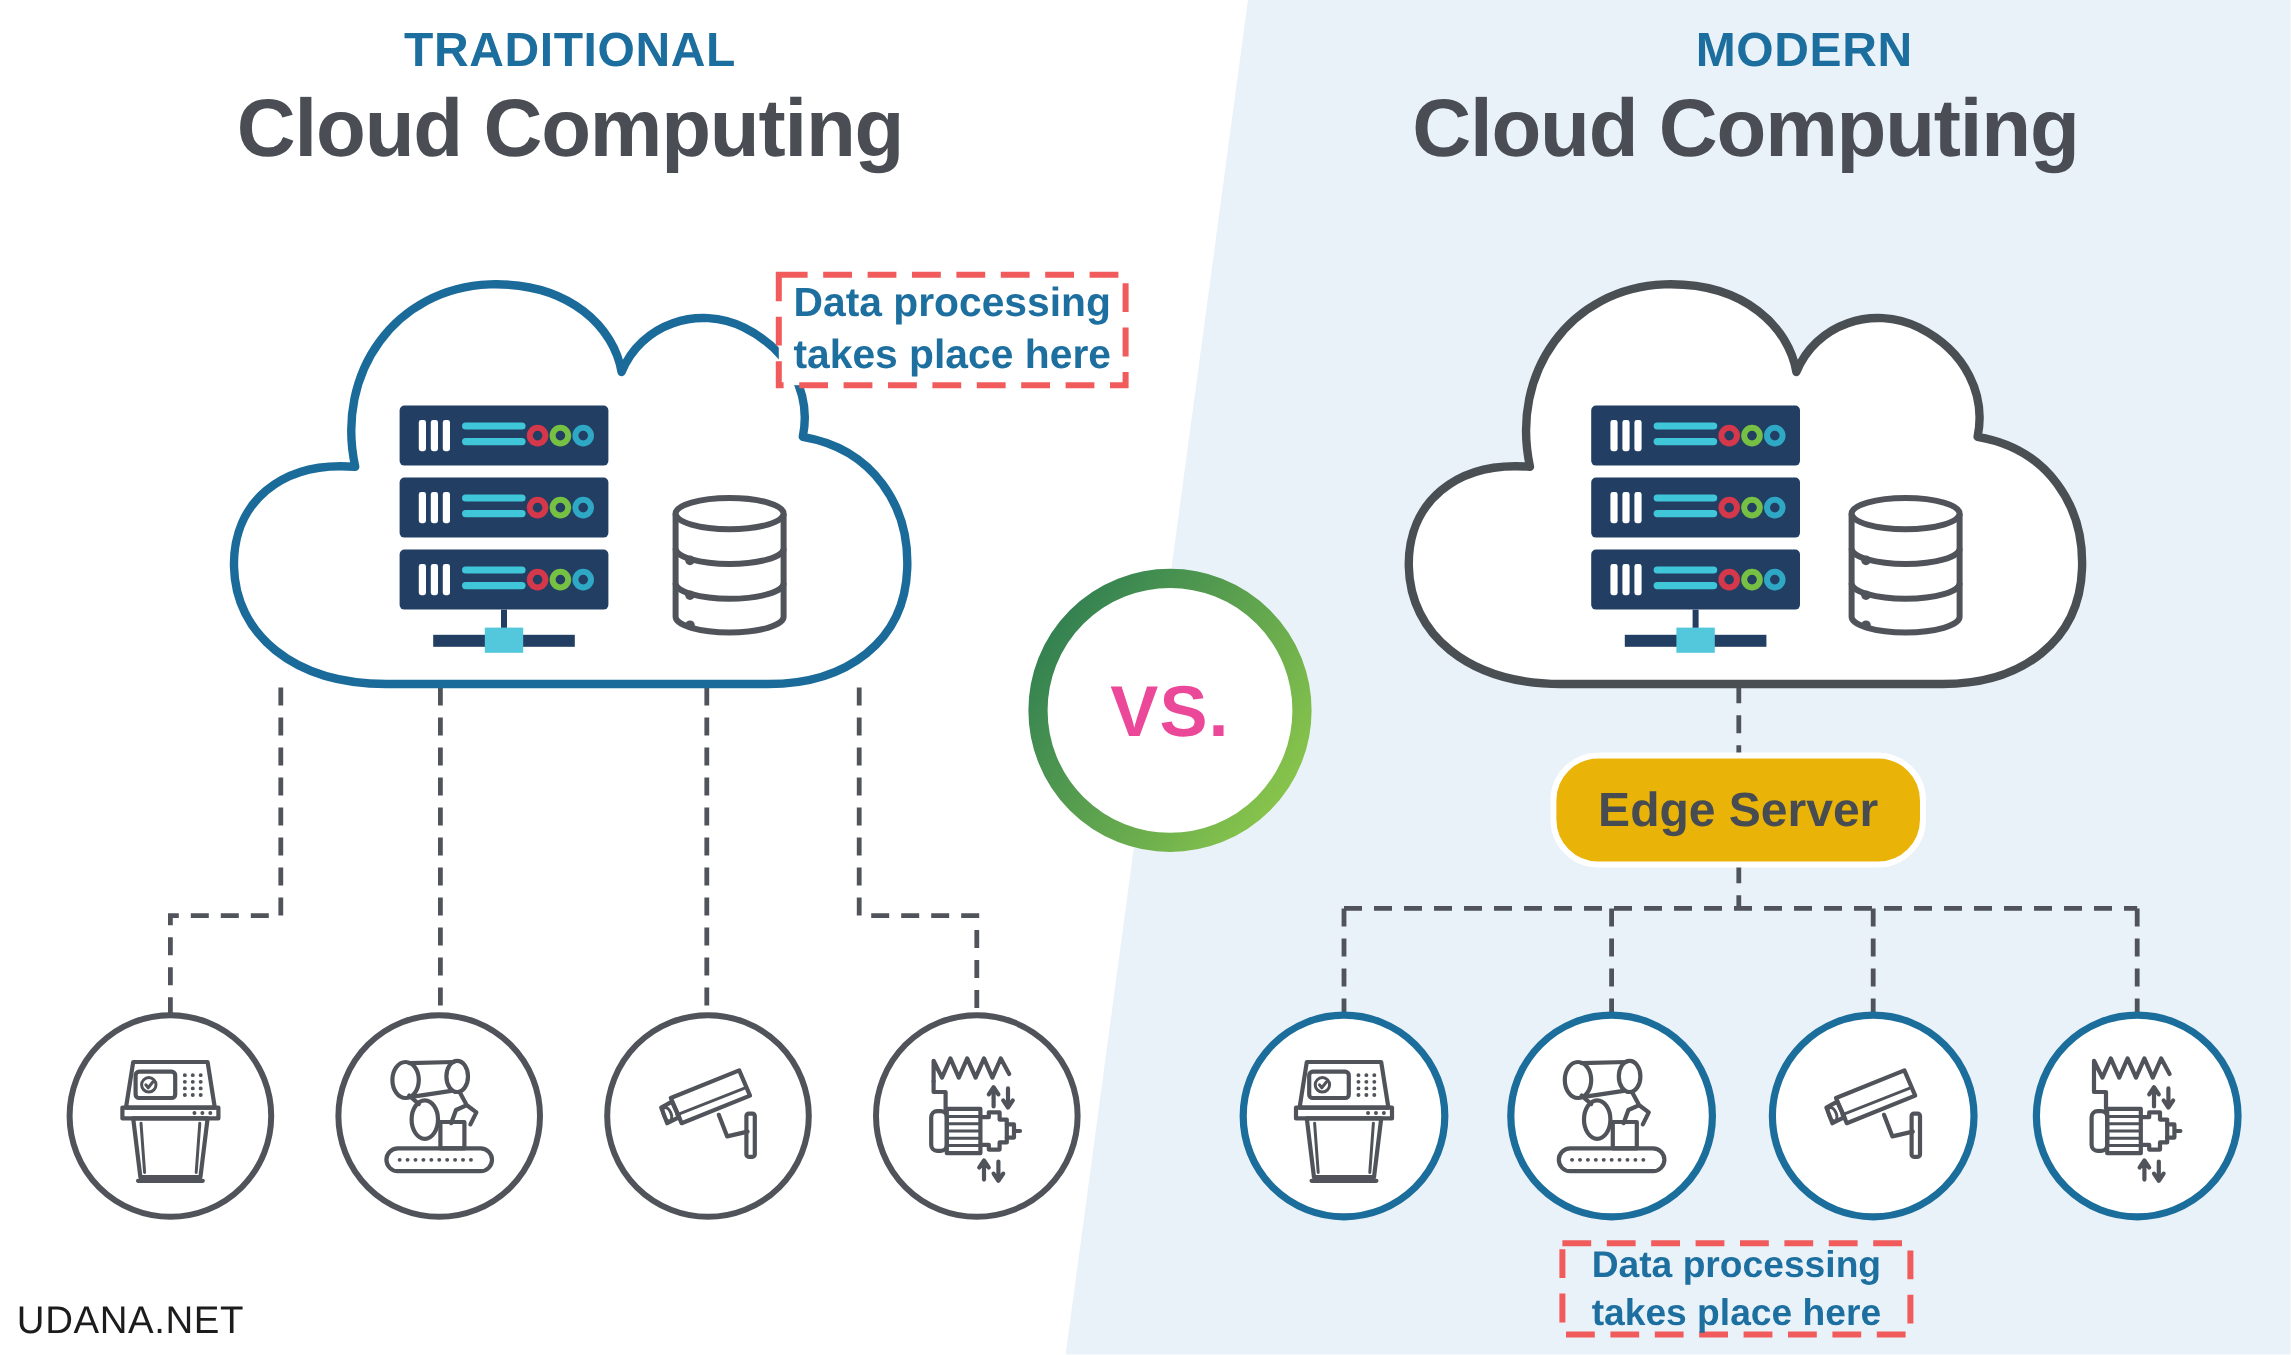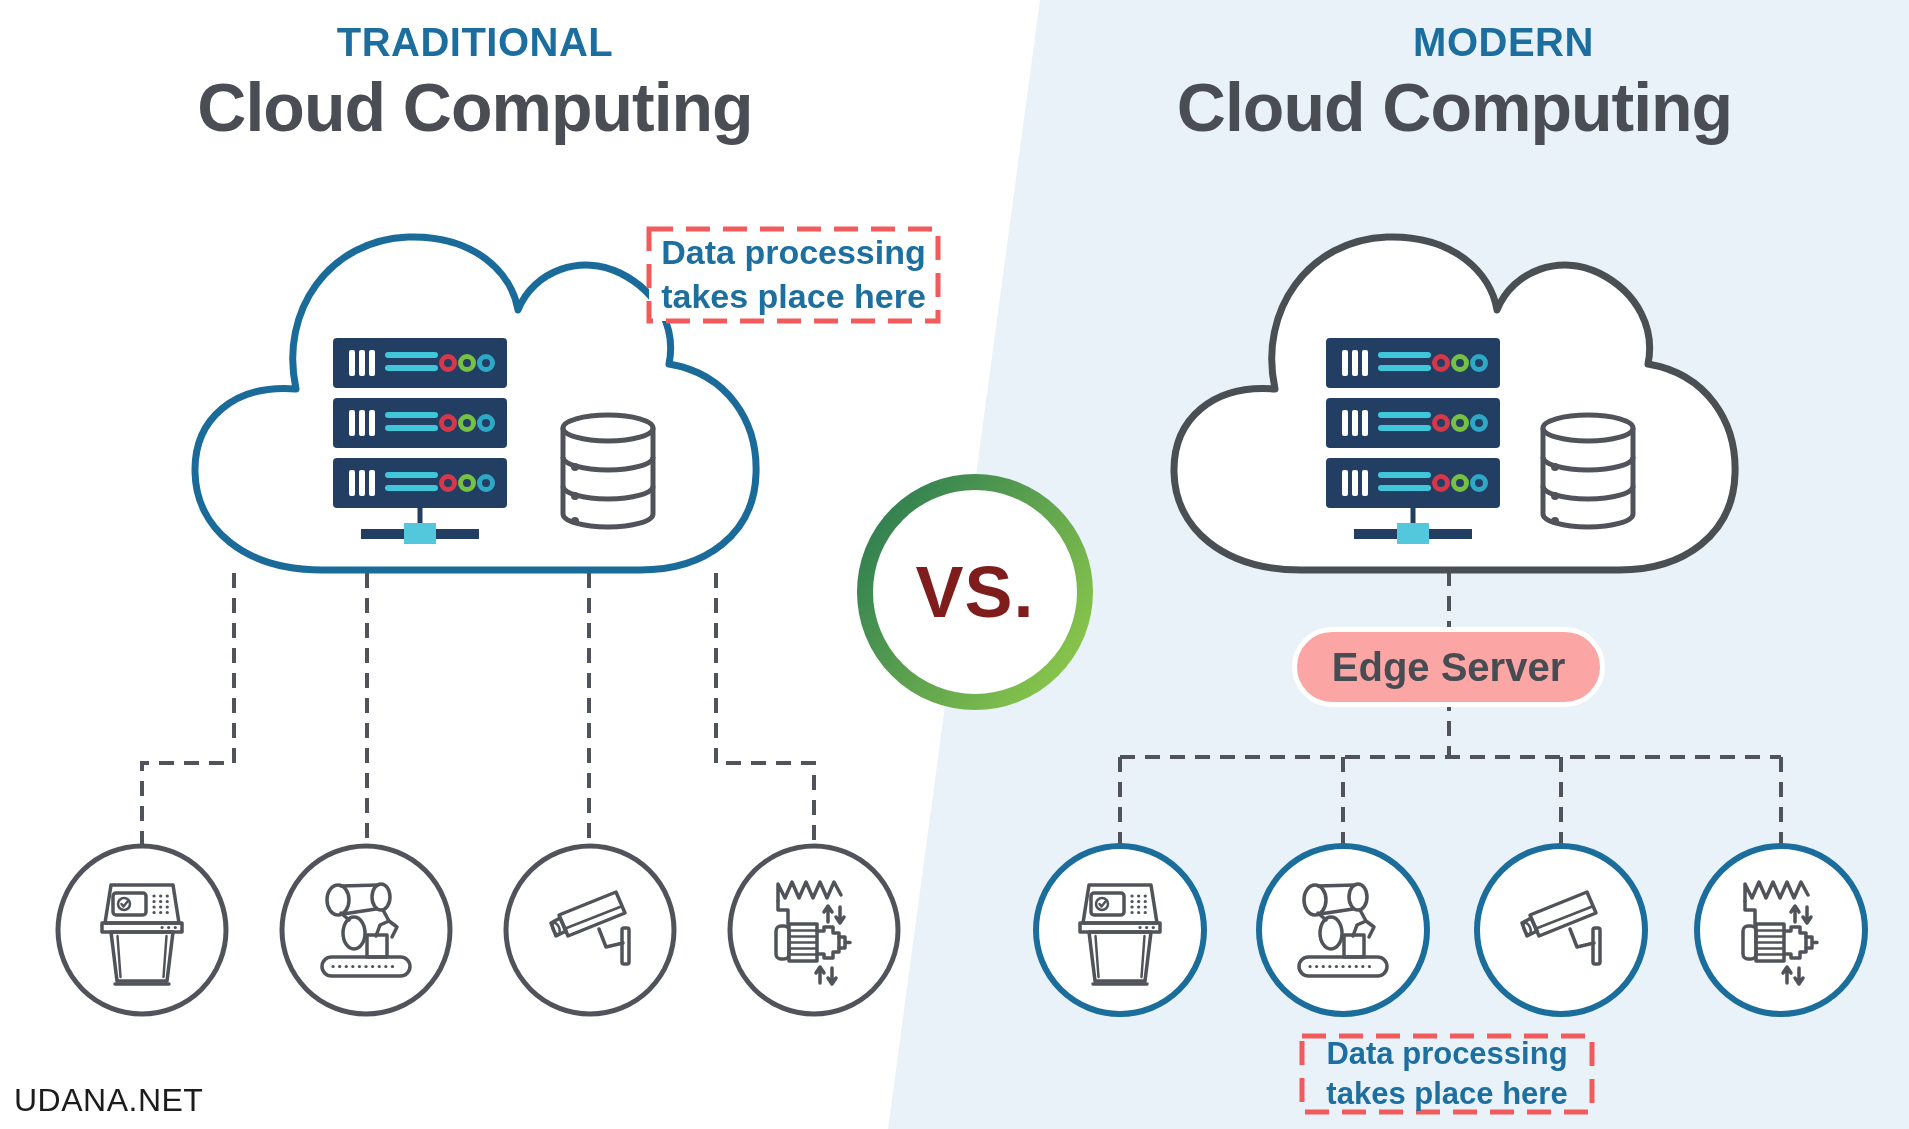--- a/index.html
+++ b/index.html
@@ -21,25 +21,25 @@
   }
   .note-box {
     display:flex; flex-direction:column; justify-content:center; align-items:center;
     font-weight:bold; color:#1d6f9f; line-height:1.28; 
   }
   .note-left  { left:649px; top:229px; width:289px; height:92px; font-size:34px; }
   .note-right { left:1302px; top:1036px; width:290px; height:76px; font-size:31px; }
   .vs-wrap {
     left:855px; top:540px; width:240px; height:104px;
     display:flex; align-items:center; justify-content:center;
-    font-size:72px; font-weight:bold; color:#7f1d1d; letter-spacing:1px;
+    font-size:60px; font-weight:bold; color:#ec4899; letter-spacing:1px;
   }
   .edge-badge {
-    left:1292px; top:627px; width:313px; height:80px; box-sizing:border-box;
-    background:#fca5a5; border:5px solid #ffffff; border-radius:40px;
+    left:1292px; top:627px; width:313px; height:96px; box-sizing:border-box;
+    background:#eab308; border:5px solid #ffffff; border-radius:40px;
     display:flex; align-items:center; justify-content:center;
     font-size:40px; font-weight:bold; color:#474c52;
   }
   .watermark {
     left:14px; top:1082px; font-size:32px; color:#1c1c1e; letter-spacing:0.5px;
   }
 
   
   .cloud-left  { color:#1a6b9a; }
   .cloud-right { color:#4a4f54; }

